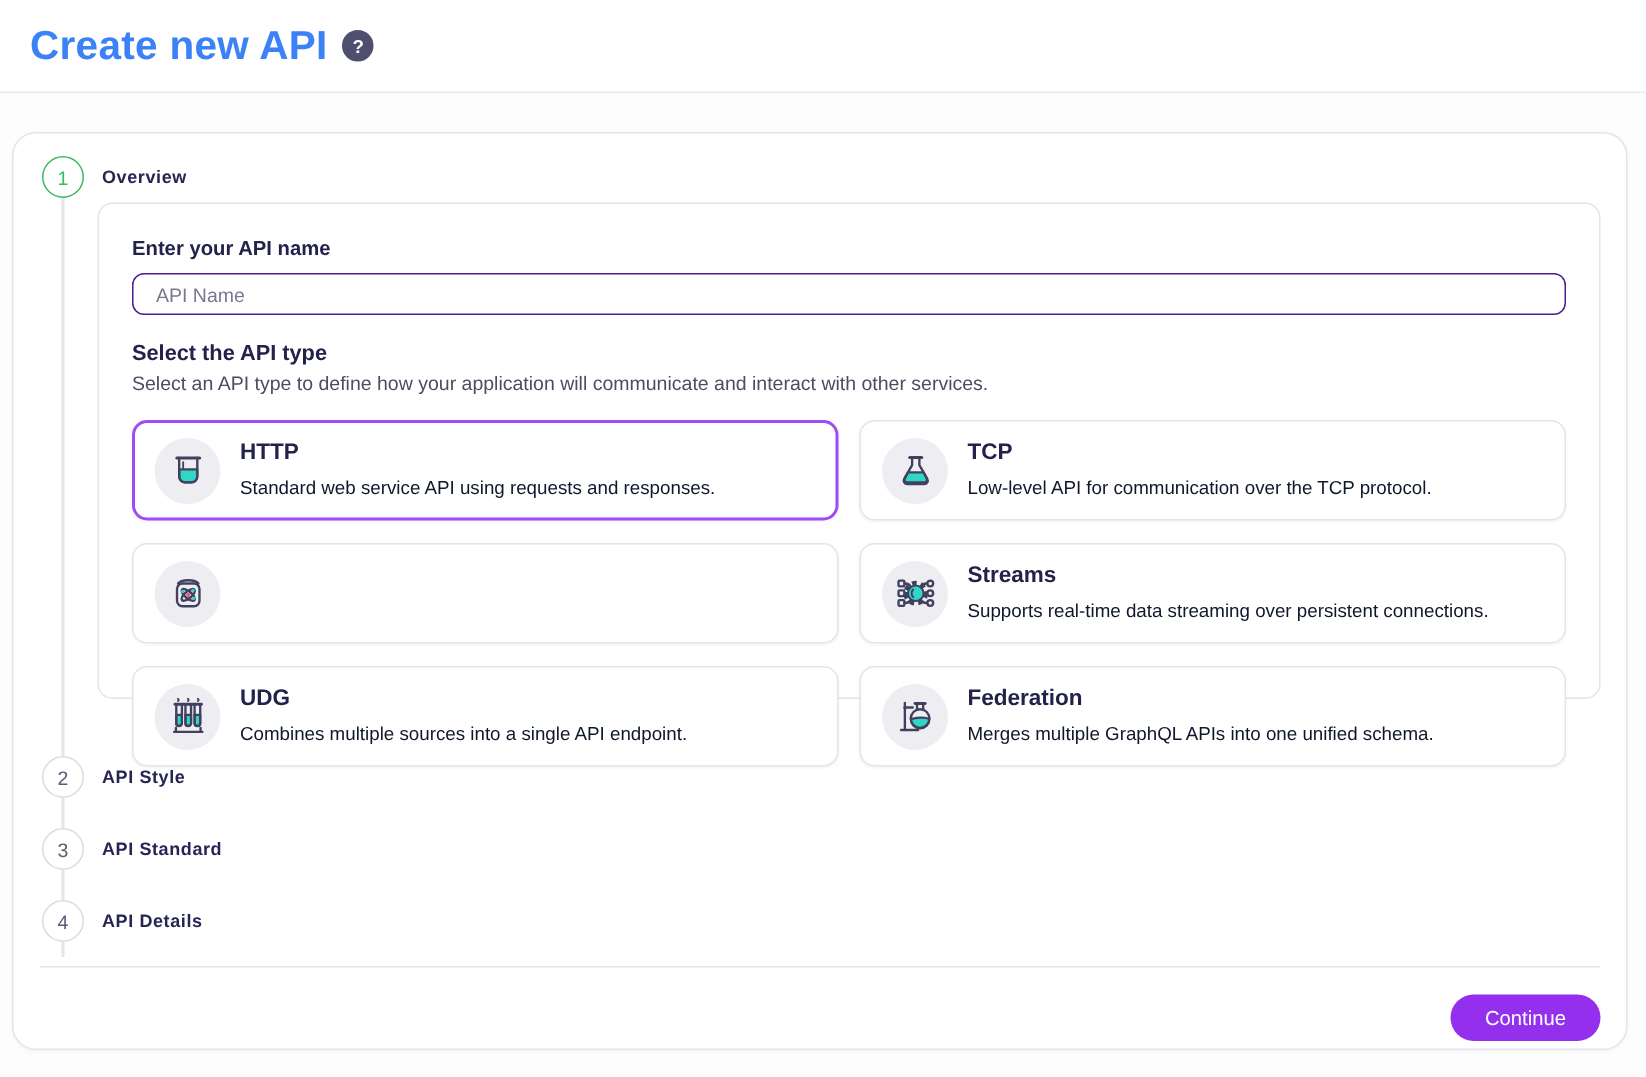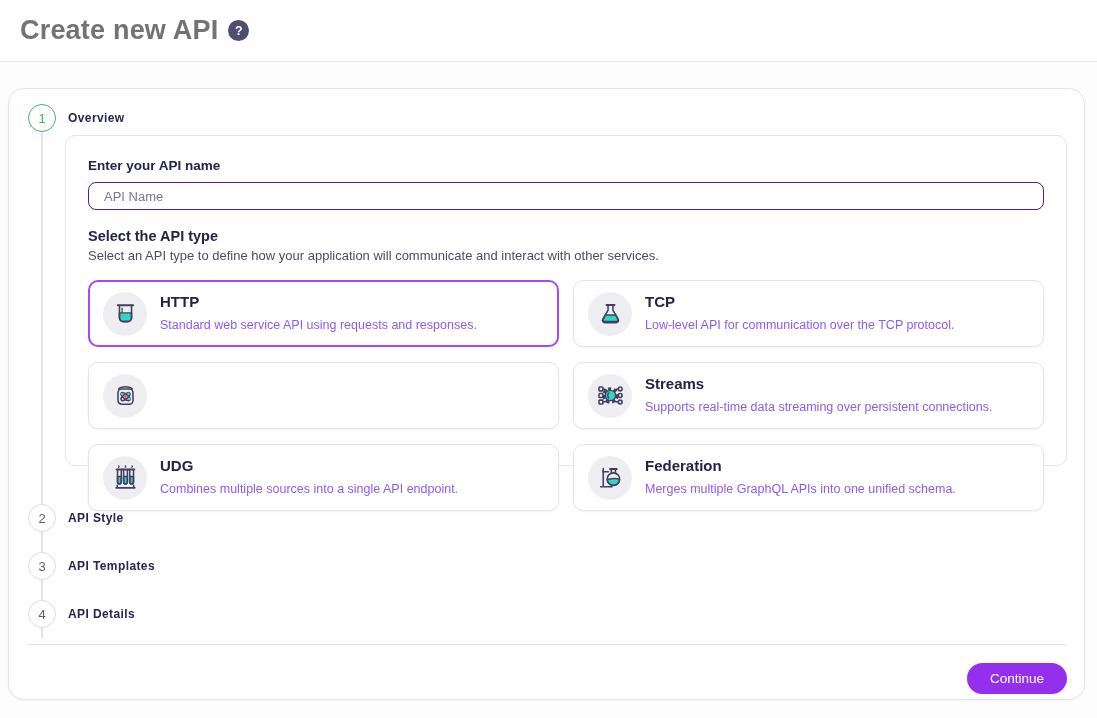--- a/index.html
+++ b/index.html
@@ -6,21 +6,21 @@
   html,body { width:1097px; height:718px; overflow:hidden; }
   body {
     font-family:"Liberation Sans","DejaVu Sans",sans-serif;
     background:#FDFDFE; color:#23224A;
   }
   
   .page-header {
     height:62px; background:#fff; border-bottom:1px solid #E9E9EE;
     display:flex; align-items:center; padding:0 20px;
   }
-  .page-title { font-size:27px; font-weight:800; color:#737373; letter-spacing:.2px; }
+  .page-title { font-size:27px; font-weight:800; color:#3b82f6; letter-spacing:.2px; }
   .help-icon {
     width:21px; height:21px; border-radius:50%; background:#4E4E6E; color:#fff;
     font-size:12.5px; font-weight:bold; display:inline-flex; align-items:center;
     justify-content:center; margin-left:10px; cursor:pointer; user-select:none;
   }
   
   .wizard-card {
     position:relative; margin:26px 12px 0 8px; height:612px; background:#fff;
     border:1px solid #E4E4EA; border-radius:16px; padding-top:15px;
     box-shadow:0 1px 3px rgba(30,30,60,.04);
@@ -67,21 +67,21 @@
     border:1px solid #E4E4EA; border-radius:10px; padding:2px 14px;
     background:#fff; box-shadow:0 1px 2px rgba(30,30,60,.06); cursor:pointer;
   }
   .type-card.selected { border:2px solid #A14BF7; padding:9px 13px; }
   .icon-circle {
     width:44px; height:44px; border-radius:50%; background:#EEEEF2;
     flex:0 0 44px; display:flex; align-items:center; justify-content:center;
   }
   .icon-circle svg { width:29px; height:29px; }
   .type-title { font-size:15px; font-weight:bold; color:#23224A; line-height:1.1; }
-  .type-desc { font-size:12.5px; color:#8b5cf6; line-height:1.32; margin-top:7px; }
+  .type-desc { font-size:12.5px; color:#0f172a; line-height:1.32; margin-top:7px; }
   
   .footer-divider { border:none; border-top:1px solid #E4E4EA; margin:16px 17px 0 18px; }
   .wizard-footer { display:flex; justify-content:flex-end; padding:18px 17px 0 0; }
   .continue-button {
     background:#9430ED; color:#fff; border:none; border-radius:16px;
     height:31px; padding:0 23px; font-size:13.5px; font-family:inherit;
     cursor:pointer;
     text-align:center;
   }
   svg .st { stroke:#41415F; stroke-width:1.3; fill:none; stroke-linecap:round; stroke-linejoin:round; }
@@ -222,21 +222,21 @@
       </div>
     </div>
 
     <div class="steps-lower">
       <div class="step-row">
         <div class="step-circle">2</div>
         <div class="step-label">API Style</div>
       </div>
       <div class="step-row">
         <div class="step-circle">3</div>
-        <div class="step-label">API Templates</div>
+        <div class="step-label">API Standard</div>
       </div>
       <div class="step-row">
         <div class="step-circle">4</div>
         <div class="step-label">API Details</div>
       </div>
     </div>
 
     <hr class="footer-divider">
     <div class="wizard-footer">
       <button class="continue-button">Continue</button>

